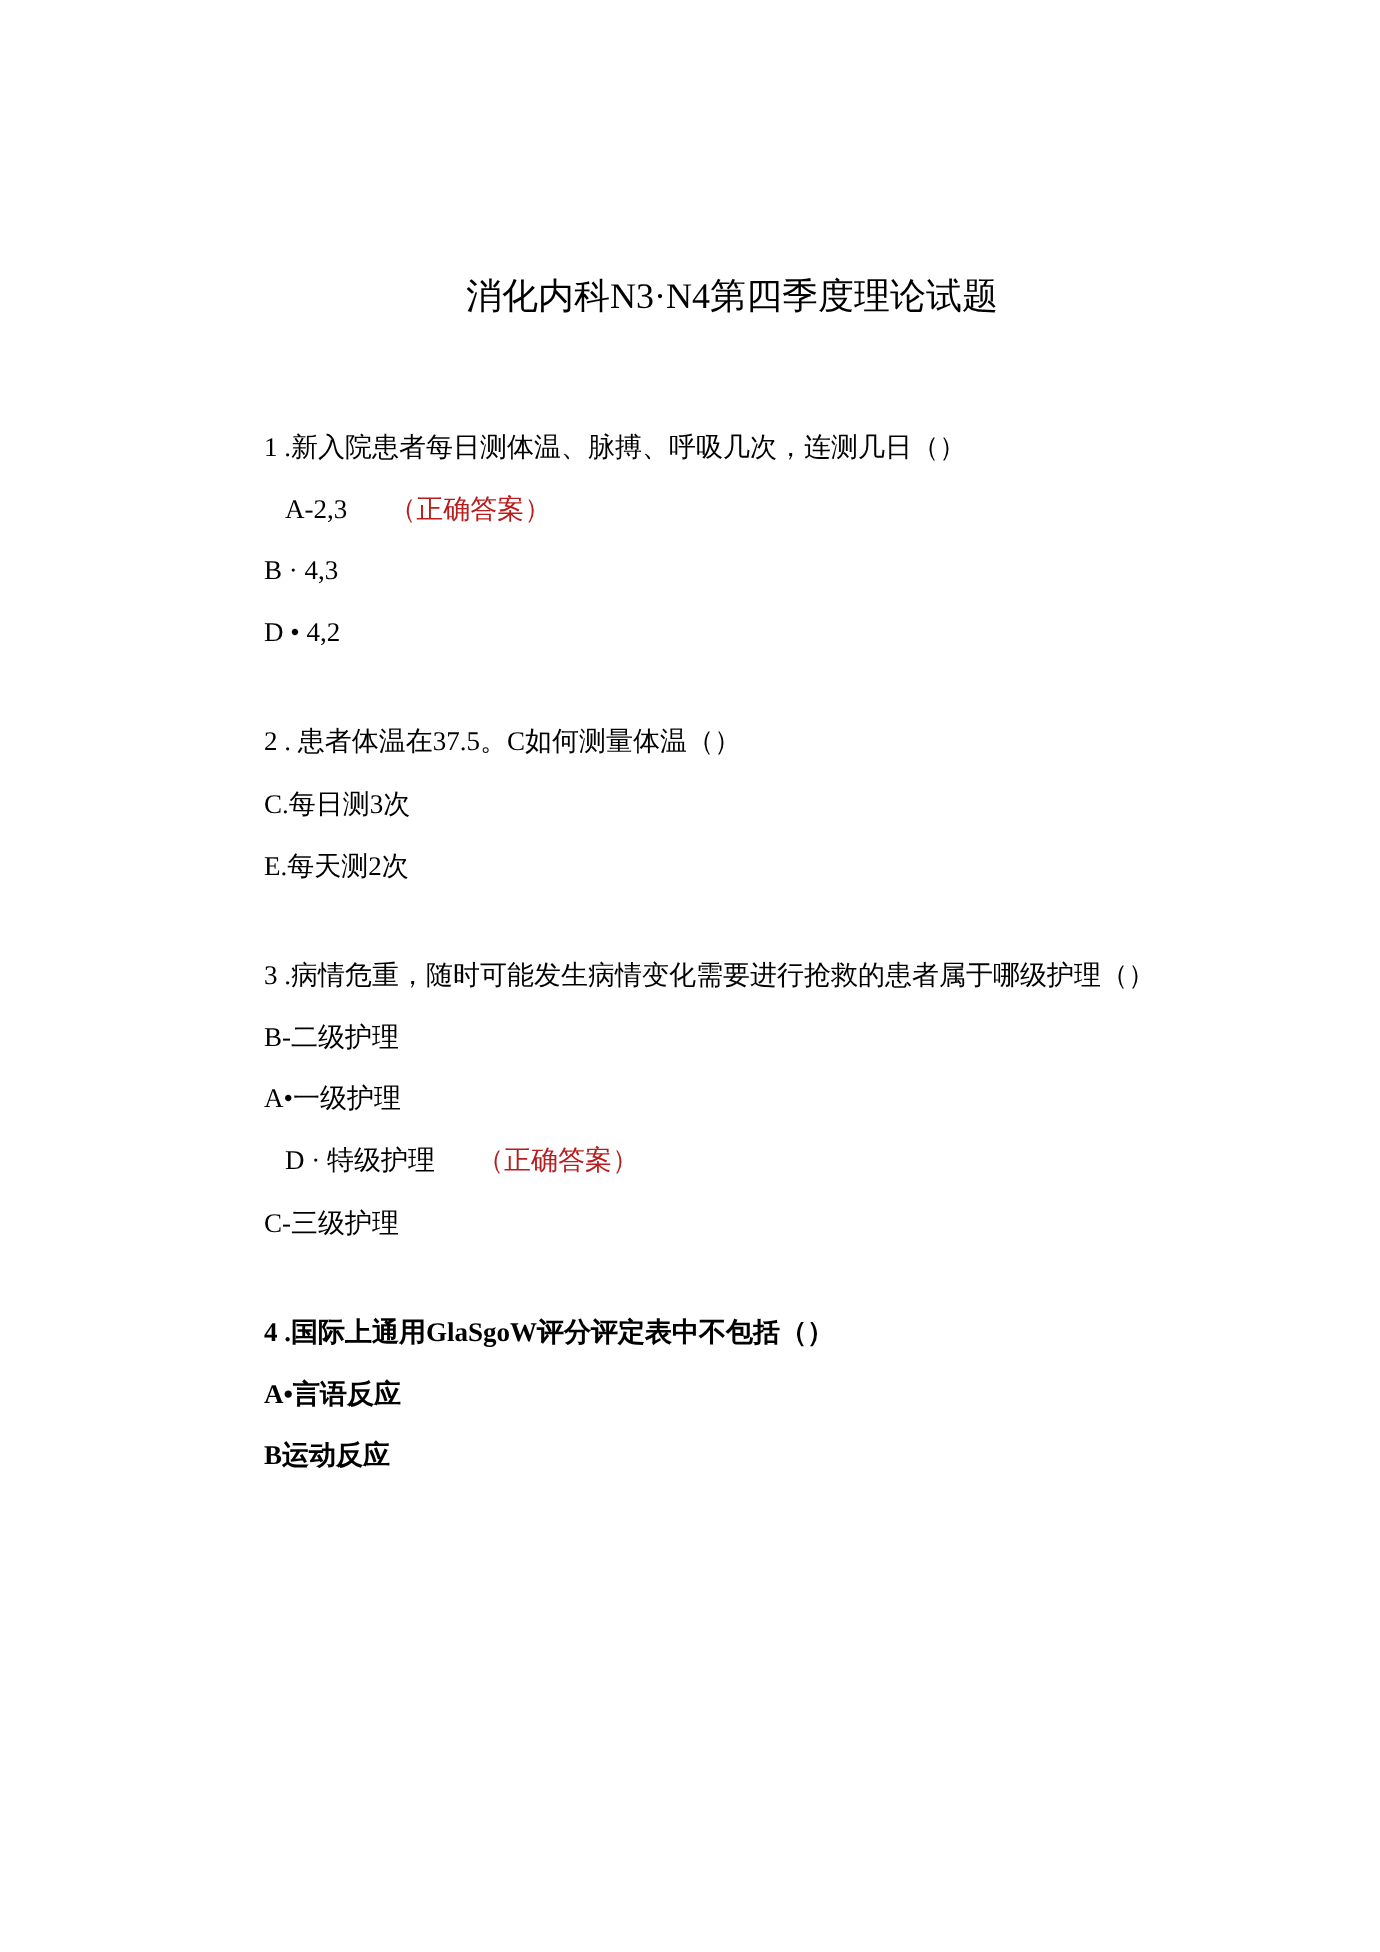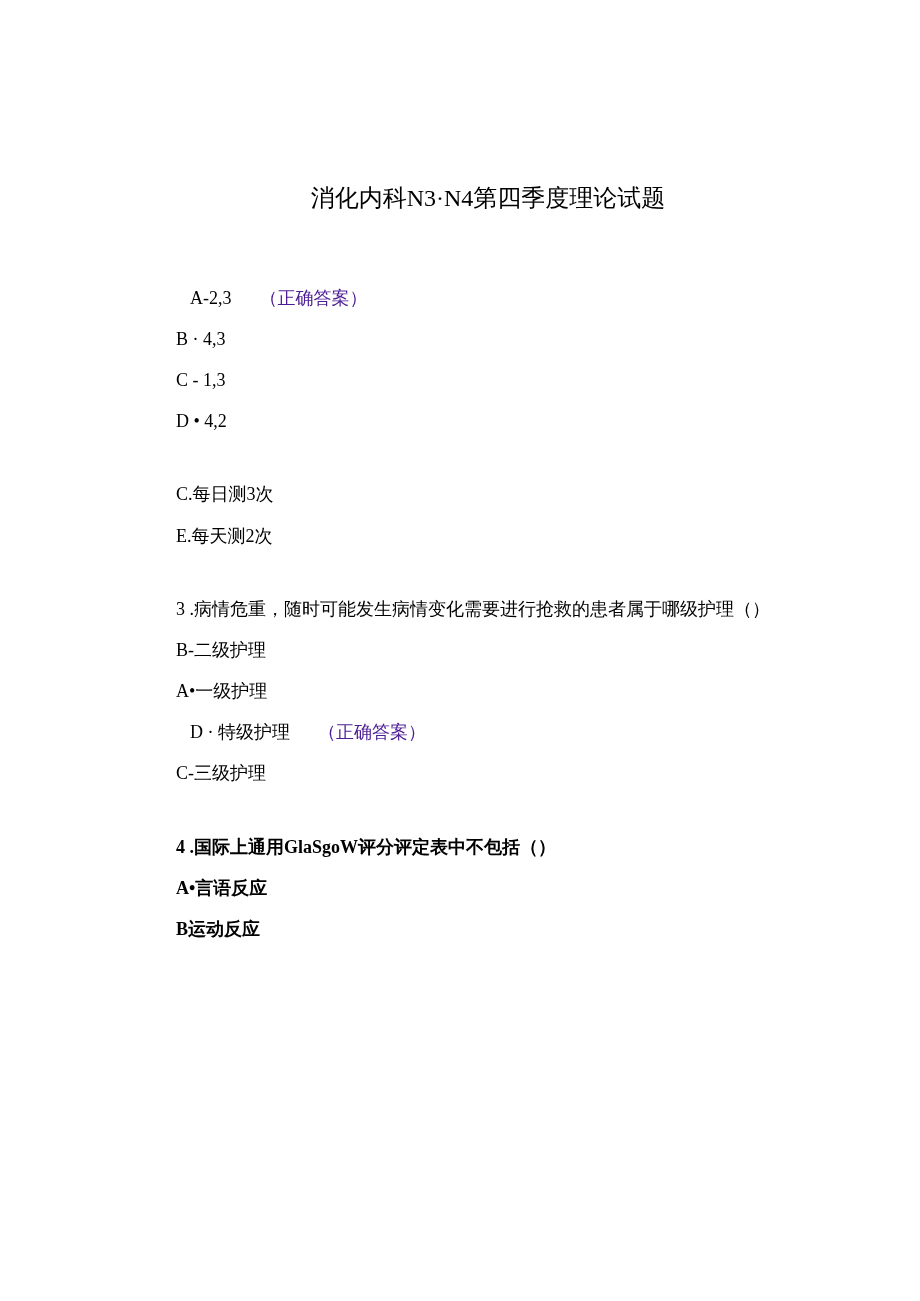--- a/index.html
+++ b/index.html
@@ -26,42 +26,43 @@
     .question-block {
       margin-bottom: 48px;
     }
     .question-line {
       margin-bottom: 16px;
     }
     .option-line {
       margin-bottom: 16px;
     }
     .correct {
-      color: #4c1d95;
+      color: #b91c1c;
     }
     .last-block {
       margin-bottom: 0;
       font-weight: bold;
     }
   </style>
 </head>
 <body>
 
 <div class="title">消化内科N3·N4第四季度理论试题</div>
 
 <div class="question-block">
+  <div class="question-line">1 .新入院患者每日测体温、脉搏、呼吸几次，连测几日（）</div>
   <div class="option-line">
     <span>A-2,3</span><span class="correct">（正确答案）</span>
   </div>
   <div class="option-line">B  ·  4,3</div>
-  <div class="option-line">C - 1,3</div>
   <div class="option-line">D • 4,2</div>
 </div>
 
 <div class="question-block">
+  <div class="question-line">2  . 患者体温在37.5。C如何测量体温（）</div>
   <div class="option-line">C.每日测3次</div>
   <div class="option-line">E.每天测2次</div>
 </div>
 
 <div class="question-block">
   <div class="question-line">3  .病情危重，随时可能发生病情变化需要进行抢救的患者属于哪级护理（）</div>
   <div class="option-line">B-二级护理</div>
   <div class="option-line">A•一级护理</div>
   <div class="option-line">
     <span>D · 特级护理</span><span class="correct">（正确答案）</span>

